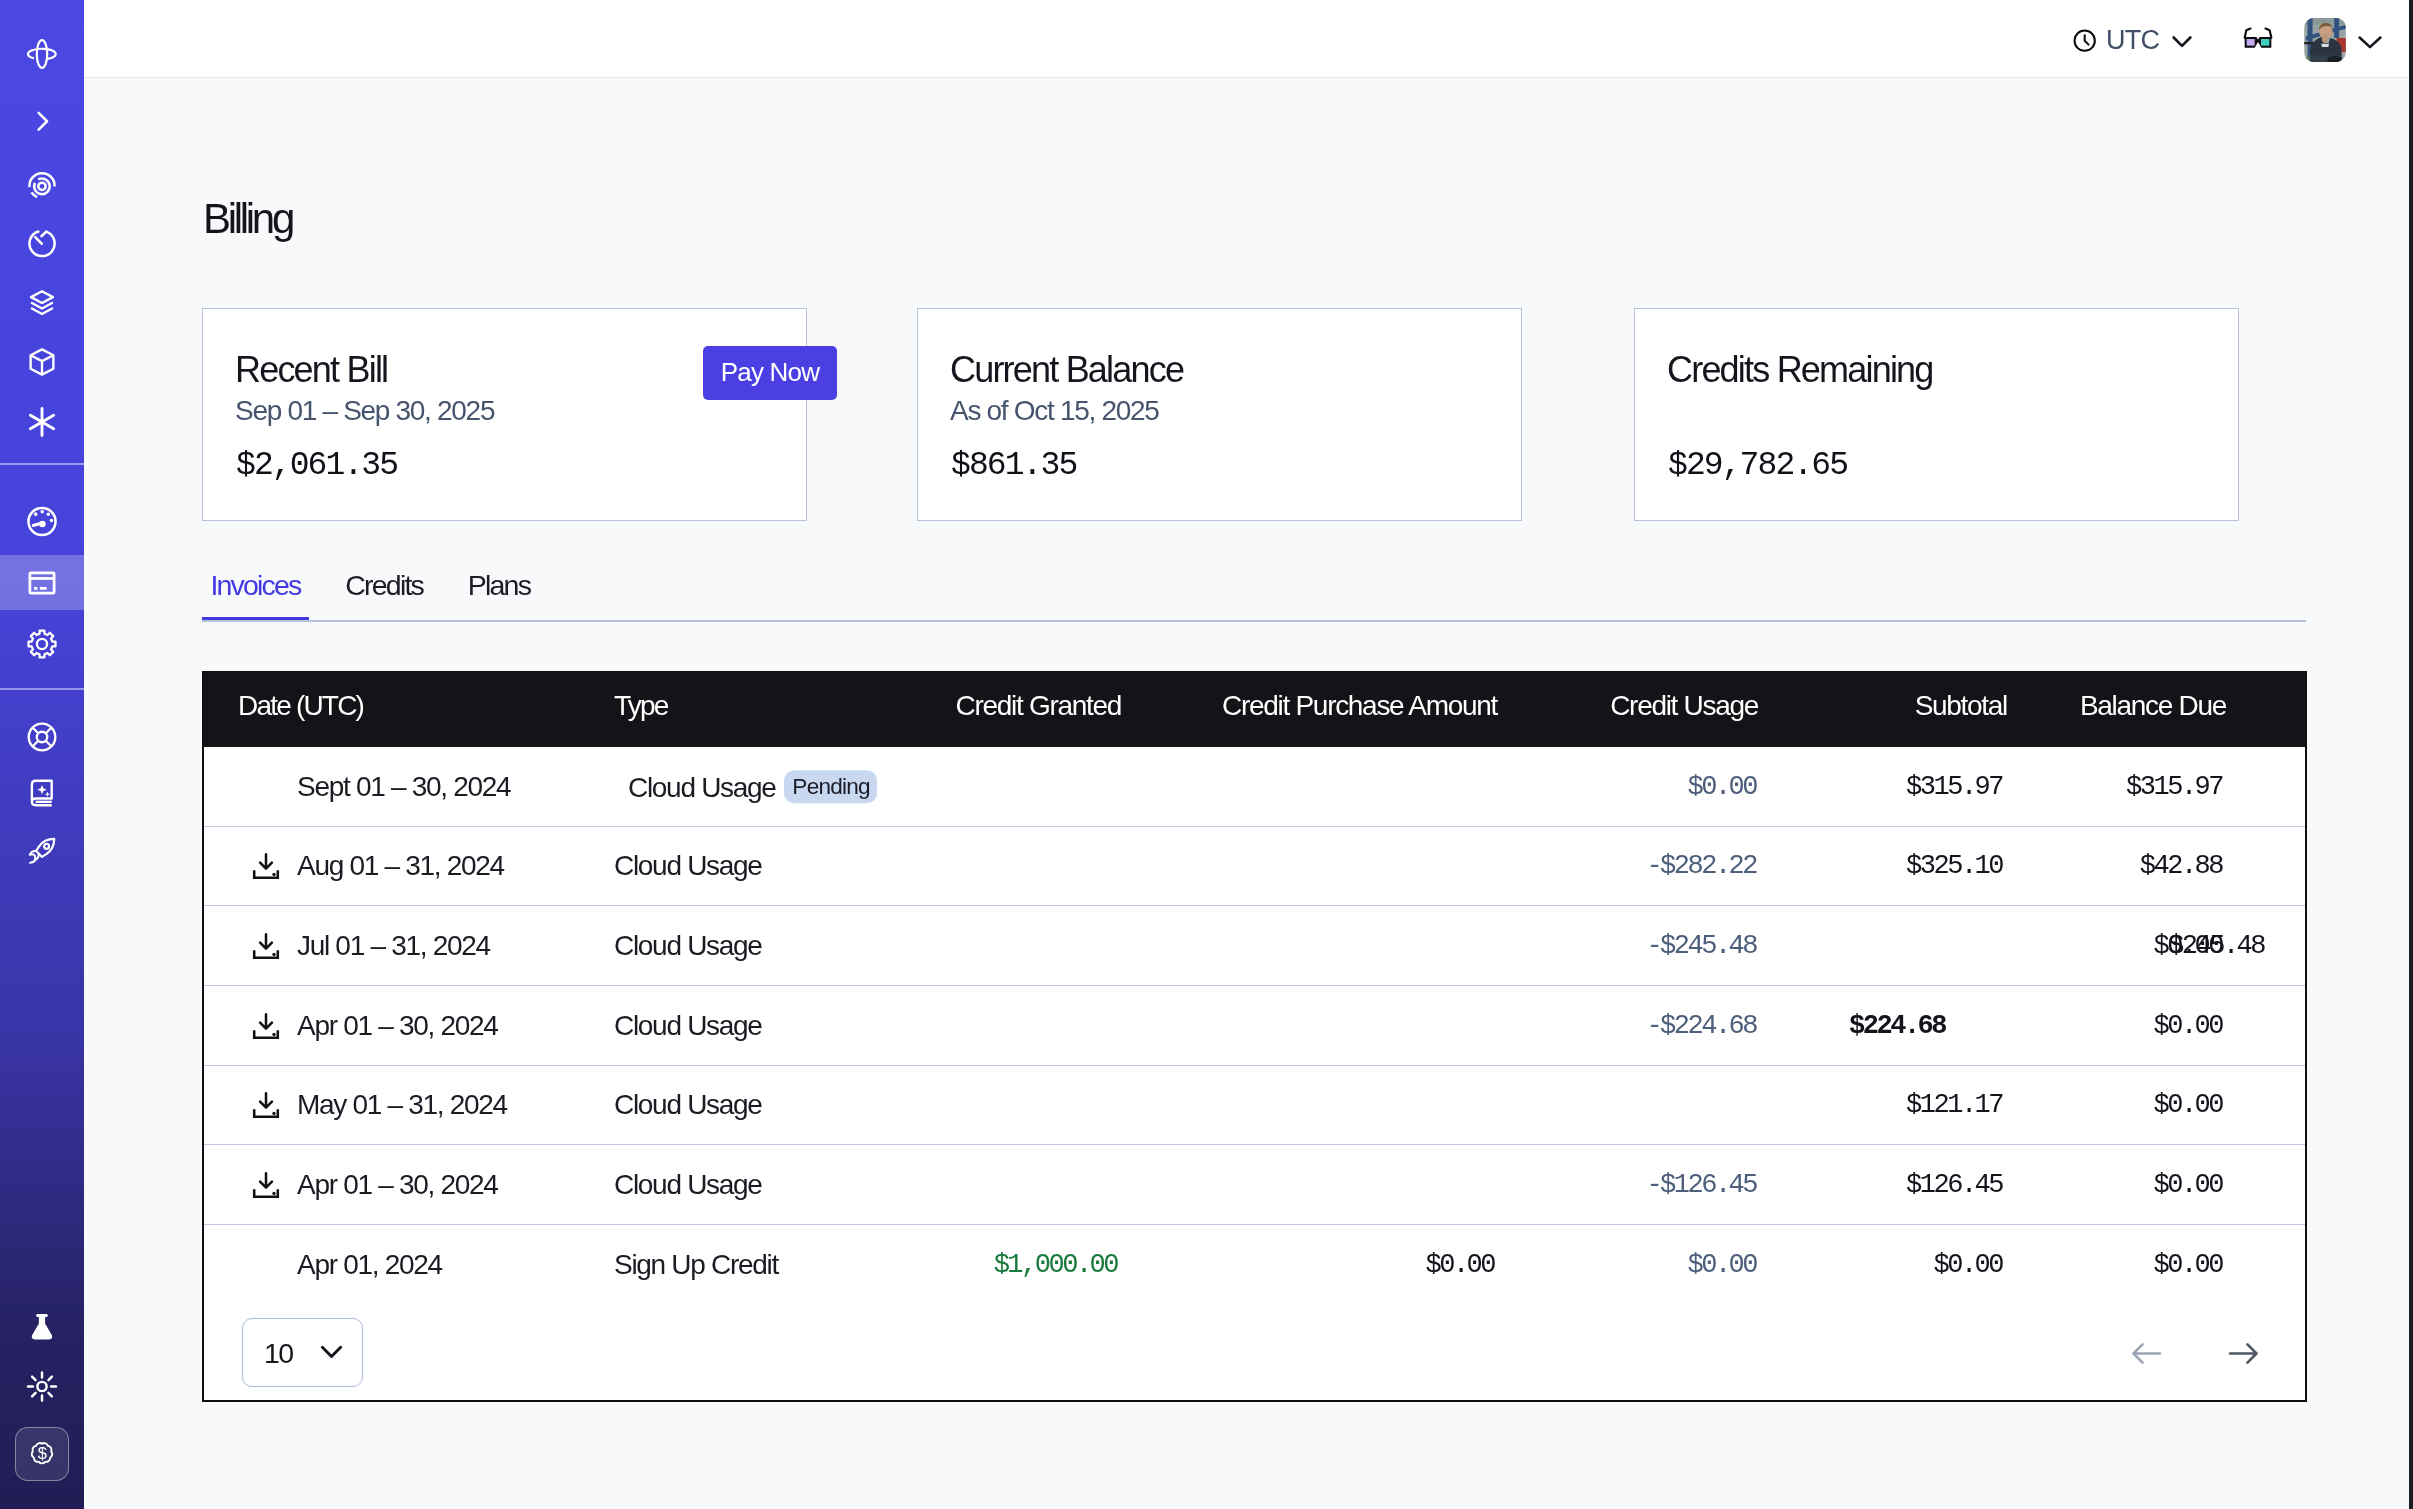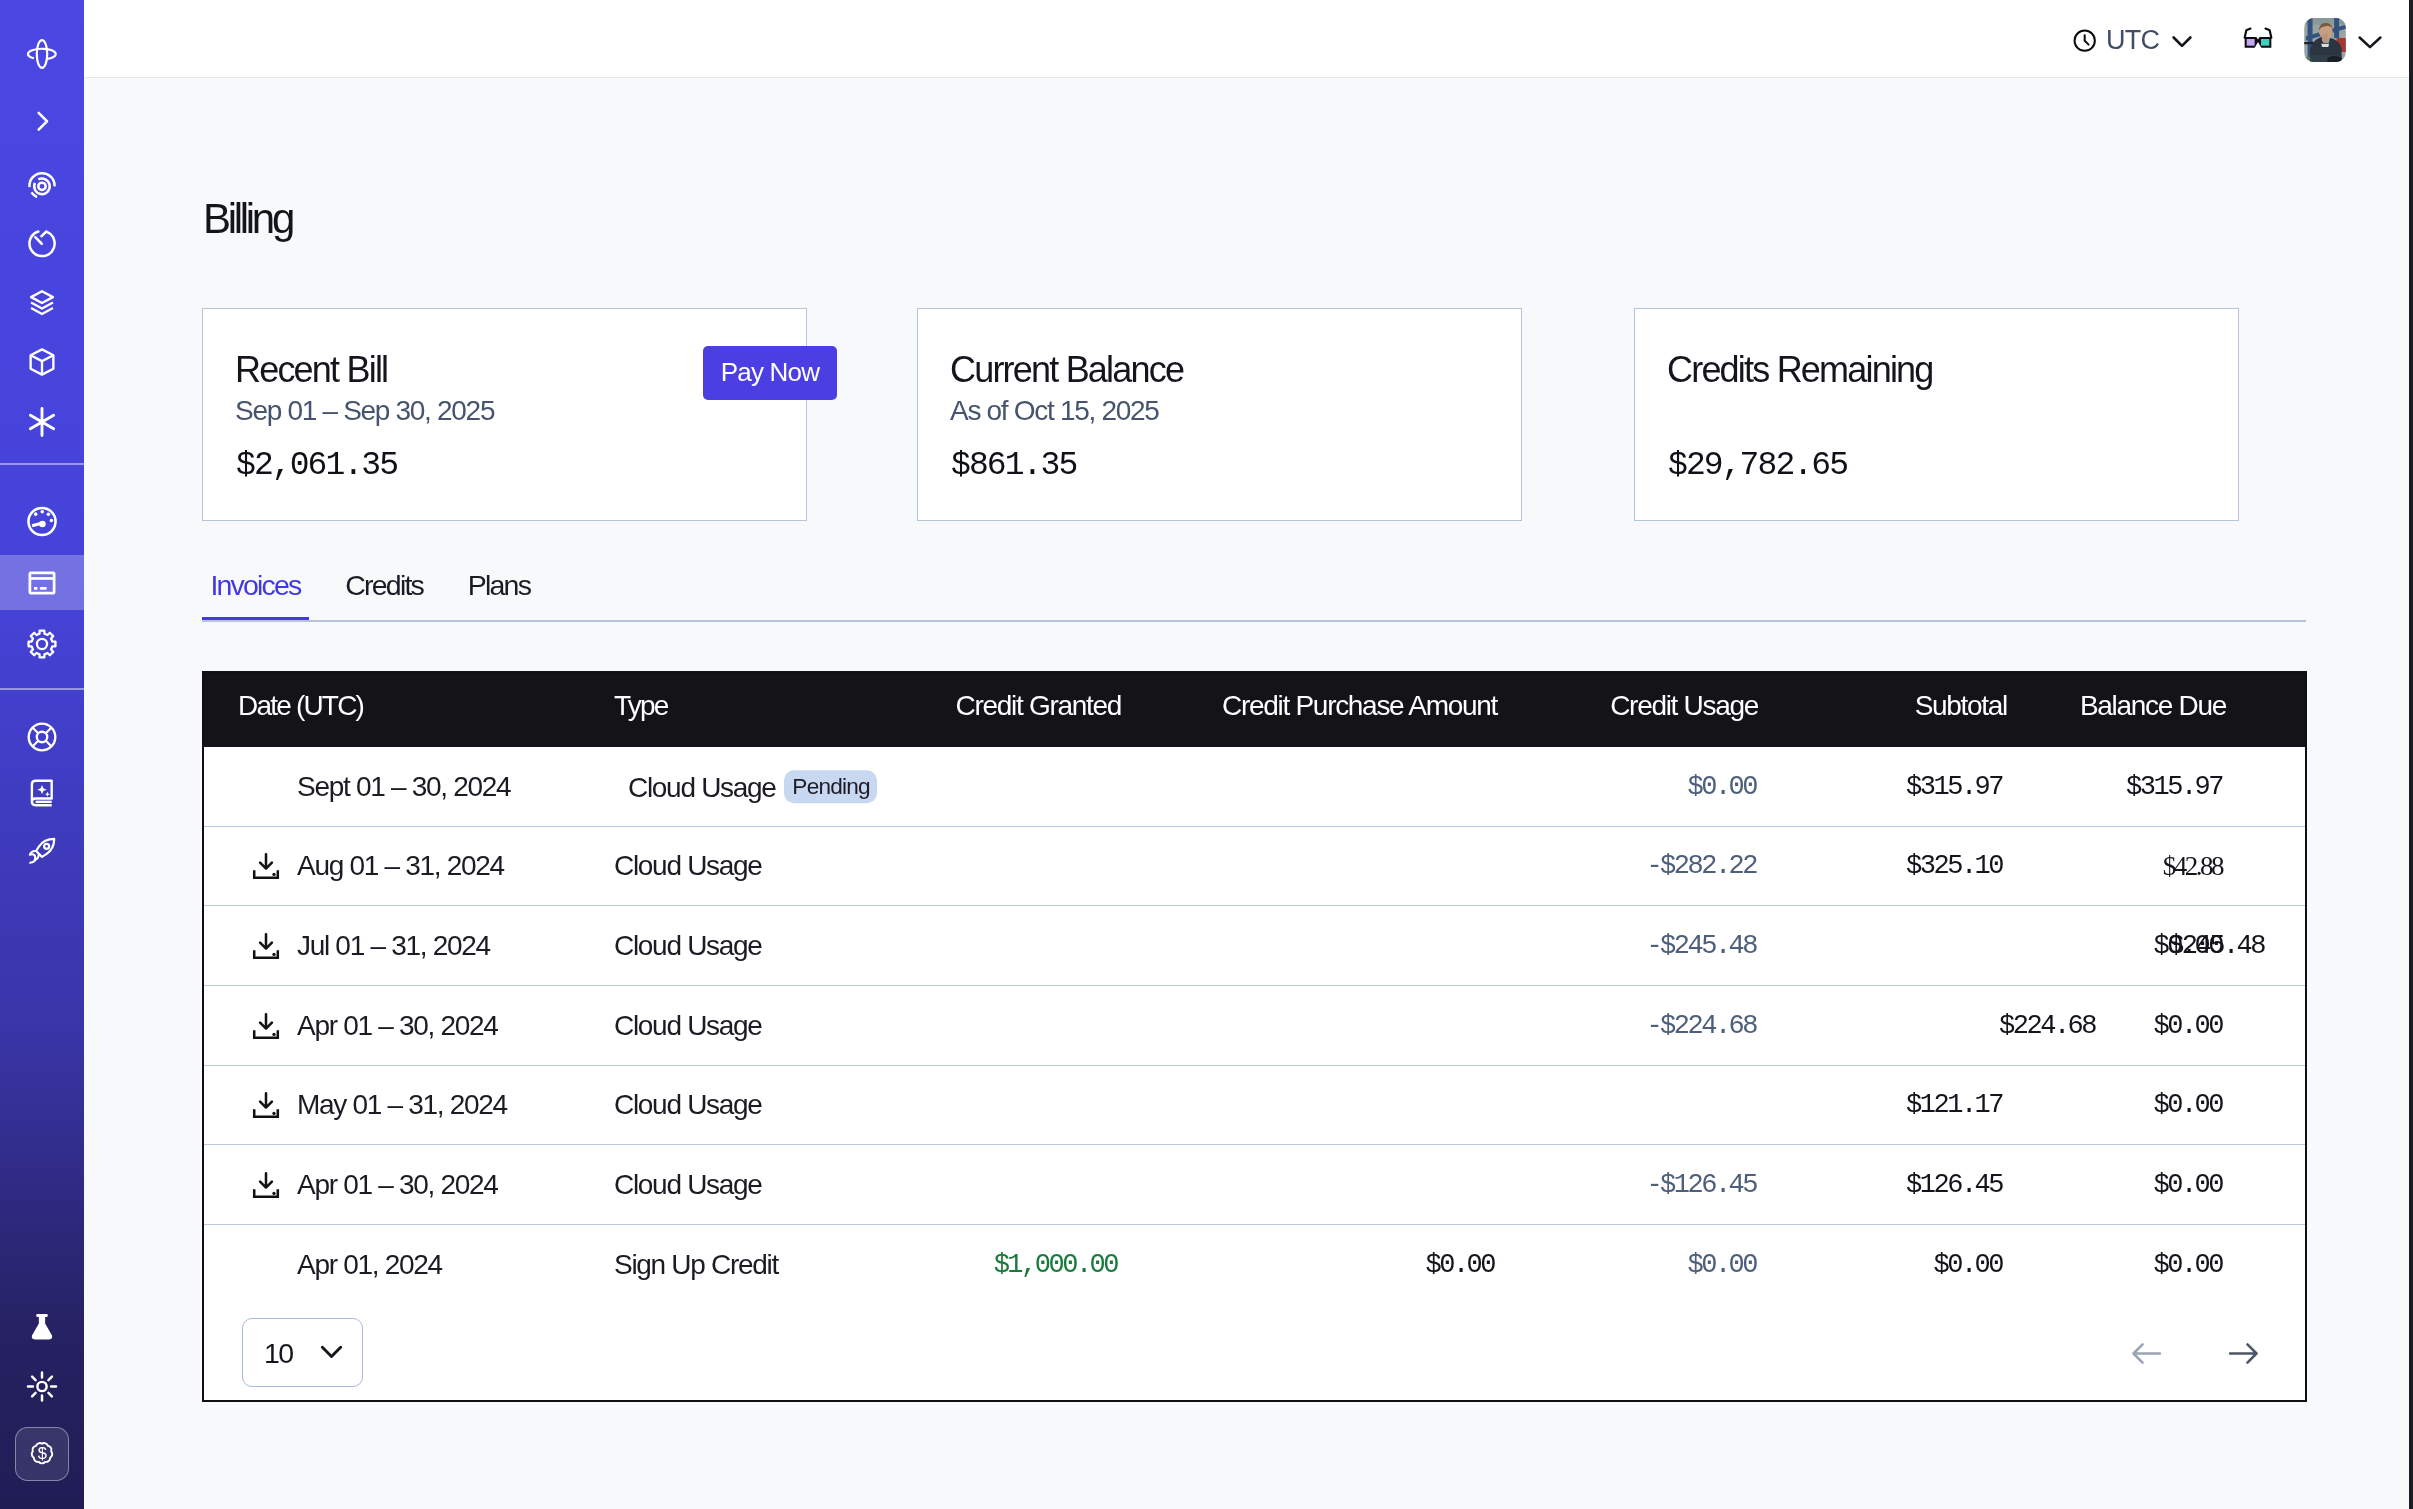--- a/index.html
+++ b/index.html
@@ -244,21 +244,21 @@
         <g stroke="#111" stroke-width="3" fill="none">
           <path d="M19 5 V21 M12 15 L19 22 L26 15" stroke-linecap="round" stroke-linejoin="round"></path>
           <path d="M5 24 V33 H33 V24"></path>
         </g>
         <circle cx="28.5" cy="29" r="2" fill="#111"></circle>
       </svg>
       <div class="cell" style="left:93px;">Aug 01 – 31, 2024</div>
       <div class="cell" style="left:410px;">Cloud Usage</div>
       <div class="cell num rnum slate" style="width:1552px;">-$282.22</div>
       <div class="cell num rnum" style="width:1798px;">$325.10</div>
-      <div class="cell num rnum" style="width:2018px;font-family:Liberation Serif, serif;">$42.88</div>
+      <div class="cell num rnum" style="width:2018px;">$42.88</div>
     </div>
     <div class="row" style="top:233px;">
       <svg class="dl" width="32" height="32" viewBox="0 0 38 38">
         <g stroke="#111" stroke-width="3" fill="none">
           <path d="M19 5 V21 M12 15 L19 22 L26 15" stroke-linecap="round" stroke-linejoin="round"></path>
           <path d="M5 24 V33 H33 V24"></path>
         </g>
         <circle cx="28.5" cy="29" r="2" fill="#111"></circle>
       </svg>
       <div class="cell" style="left:93px;">Jul 01 – 31, 2024</div>
@@ -271,21 +271,21 @@
       <svg class="dl" width="32" height="32" viewBox="0 0 38 38">
         <g stroke="#111" stroke-width="3" fill="none">
           <path d="M19 5 V21 M12 15 L19 22 L26 15" stroke-linecap="round" stroke-linejoin="round"></path>
           <path d="M5 24 V33 H33 V24"></path>
         </g>
         <circle cx="28.5" cy="29" r="2" fill="#111"></circle>
       </svg>
       <div class="cell" style="left:93px;">Apr 01 – 30, 2024</div>
       <div class="cell" style="left:410px;">Cloud Usage</div>
       <div class="cell num rnum slate" style="width:1552px;">-$224.68</div>
-      <div class="cell num rnum" style="width:1891px;">$224.68</div>
+      <div class="cell num rnum" style="width:1741px;font-weight:bold;">$224.68</div>
       <div class="cell num rnum" style="width:2018px;">$0.00</div>
     </div>
     <div class="row" style="top:392px;">
       <svg class="dl" width="32" height="32" viewBox="0 0 38 38">
         <g stroke="#111" stroke-width="3" fill="none">
           <path d="M19 5 V21 M12 15 L19 22 L26 15" stroke-linecap="round" stroke-linejoin="round"></path>
           <path d="M5 24 V33 H33 V24"></path>
         </g>
         <circle cx="28.5" cy="29" r="2" fill="#111"></circle>
       </svg>

